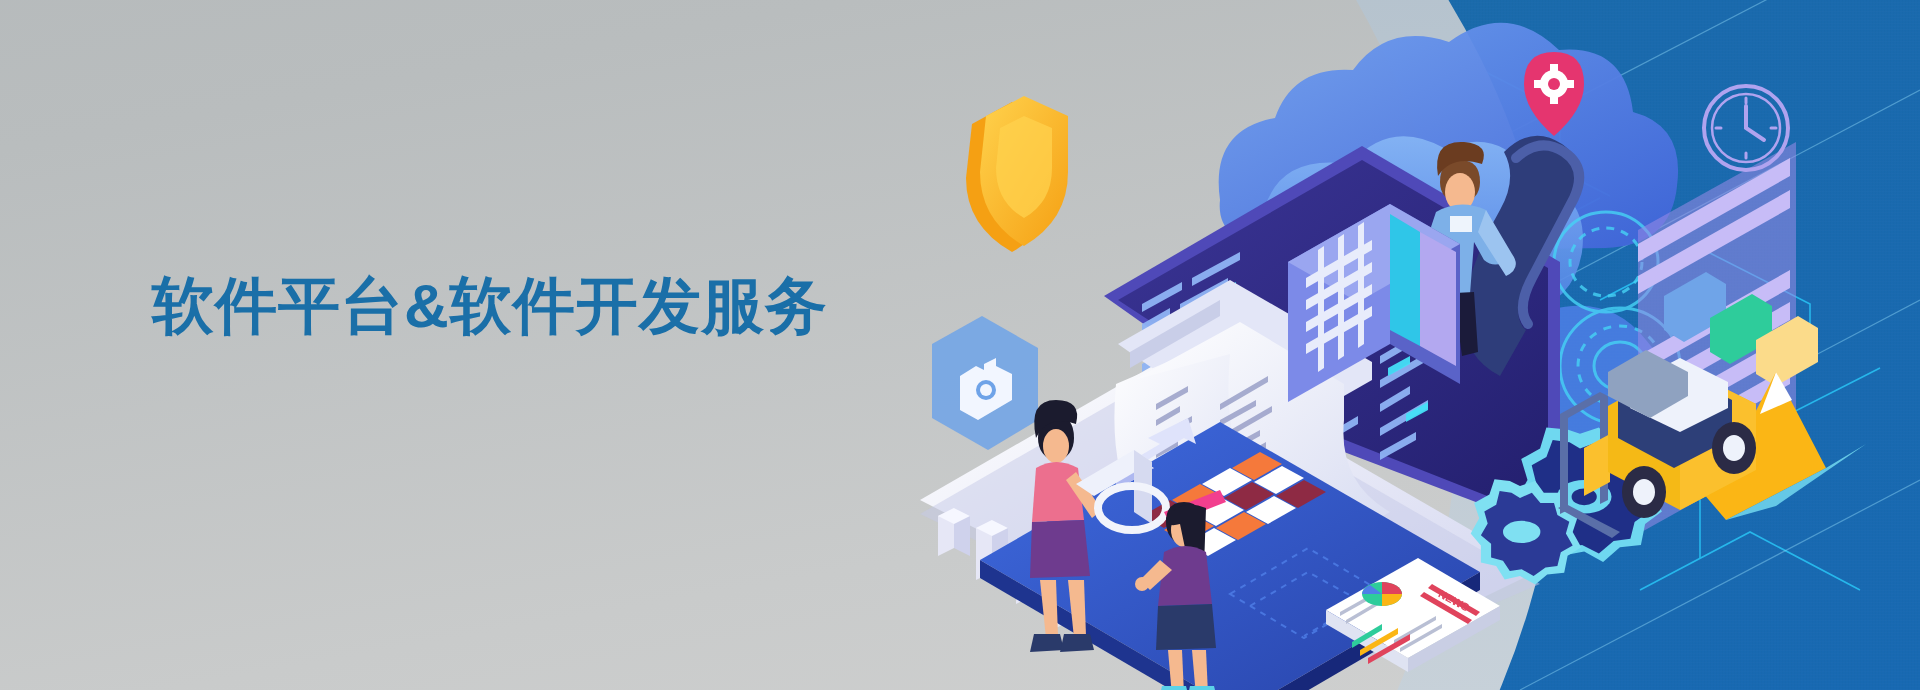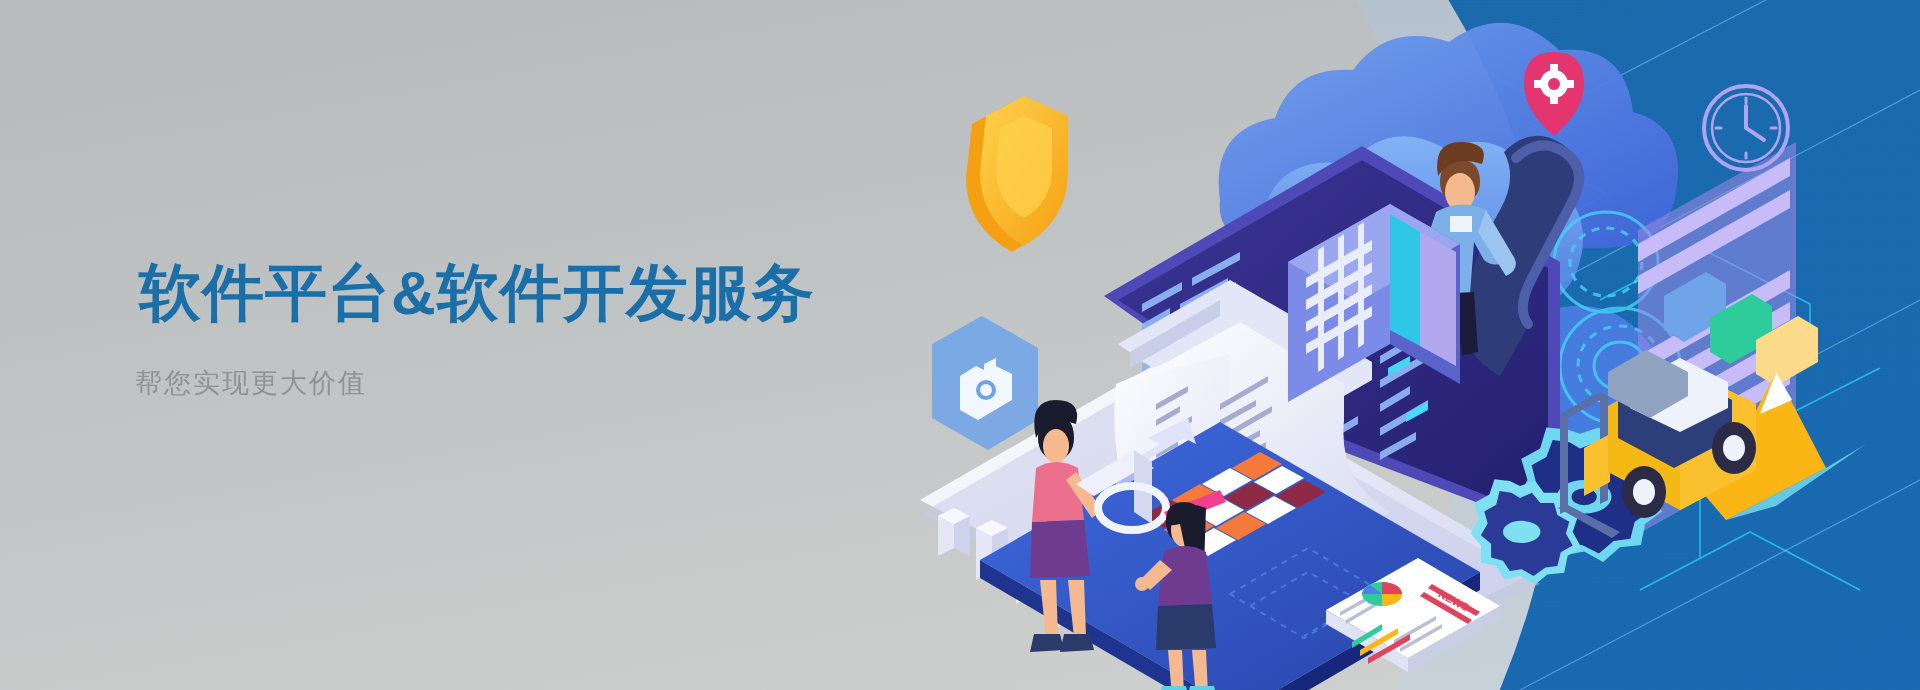--- a/index.html
+++ b/index.html
@@ -58,21 +58,21 @@
   }
 
   
   .copy {
     position: absolute;
     left: 135px;
     top: 255px;
     width: 760px;
   }
   .headline {
-    margin: 4px;
+    margin: 17px;
     font-size: 62px;
     line-height: 1.1;
     font-weight: 700;
     letter-spacing: 1px;
     color: #1a6fa8;
     white-space: nowrap;
   }
   .subhead {
     margin: 40px 0 0 0;
     font-size: 27px;
@@ -128,21 +128,20 @@
         <path d="M1520 690 L1920 480"></path>
       </g>
     </svg>
   </div>
 
   <div class="curve-band"></div>
   <div class="curve-grey"></div>
 
   <div class="copy">
     <h1 class="headline">软件平台&amp;软件开发服务</h1>
-    <p class="subhead">帮您实现更大价值</p>
   </div>
 
   <div class="art">
     <svg viewBox="0 0 1000 690">
       <defs>
         <linearGradient id="gCloud" x1="0" y1="0" x2="1" y2="1">
           <stop offset="0" stop-color="#6f9ff0"></stop>
             <stop offset="1" stop-color="#3f63d8"></stop>
         </linearGradient>
         <linearGradient id="gCloud2" x1="0" y1="0" x2="0" y2="1">

